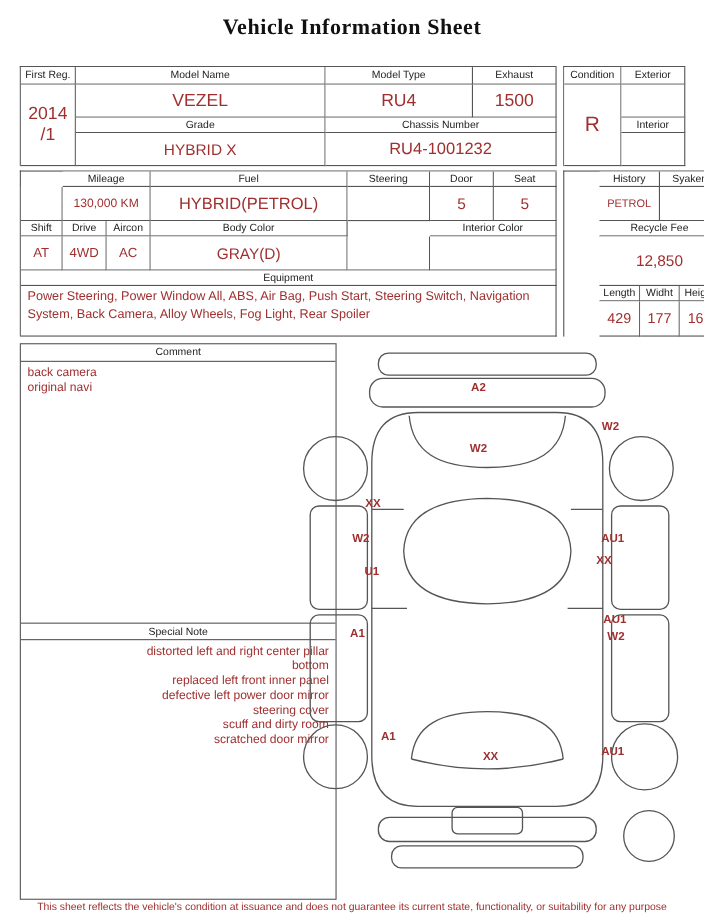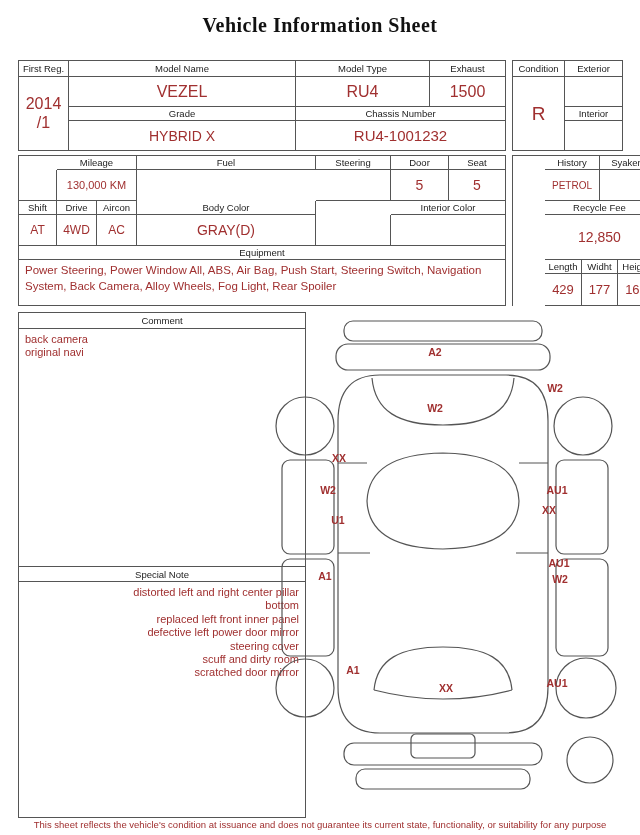--- a/index.html
+++ b/index.html
@@ -71,20 +71,21 @@
   <div class="grid" style="left:18px; top:155px; grid-template-columns:38px 40px 40px 179px 75px 58px 57px; grid-template-rows:14px 31px 14px 31px 14px 46px;">
     <div class="cell hdr" style="grid-area:1/1/2/2;margin-top:32px;">Meter</div>
     <div class="cell hdr" style="grid-area:1/2/2/4;">Mileage</div>
     <div class="cell hdr" style="grid-area:1/4/2/5;">Fuel</div>
     <div class="cell hdr" style="grid-area:1/5/2/6;">Steering</div>
     <div class="cell hdr" style="grid-area:1/6/2/7;">Door</div>
     <div class="cell hdr" style="grid-area:1/7/2/8;">Seat</div>
 
     <div class="cell val" style="grid-area:2/1/3/2;"></div>
     <div class="cell val" style="grid-area:2/2/3/4; font-size:11px;">130,000 KM</div>
+    <div class="cell val" style="grid-area:2/4/3/5; font-size:15px;">HYBRID(PETROL)</div>
     <div class="cell val" style="grid-area:2/5/3/6;"></div>
     <div class="cell val" style="grid-area:2/6/3/7; font-size:14px;">5</div>
     <div class="cell val" style="grid-area:2/7/3/8; font-size:14px;">5</div>
 
     <div class="cell hdr" style="grid-area:3/1/4/2;">Shift</div>
     <div class="cell hdr" style="grid-area:3/2/4/3;">Drive</div>
     <div class="cell hdr" style="grid-area:3/3/4/4;">Aircon</div>
     <div class="cell hdr" style="grid-area:3/4/4/5;">Body Color</div>
     <div class="cell hdr" style="grid-area:3/5/4/6;margin-top:16px;">Color No.</div>
     <div class="cell hdr" style="grid-area:3/6/4/8;">Interior Color</div>

